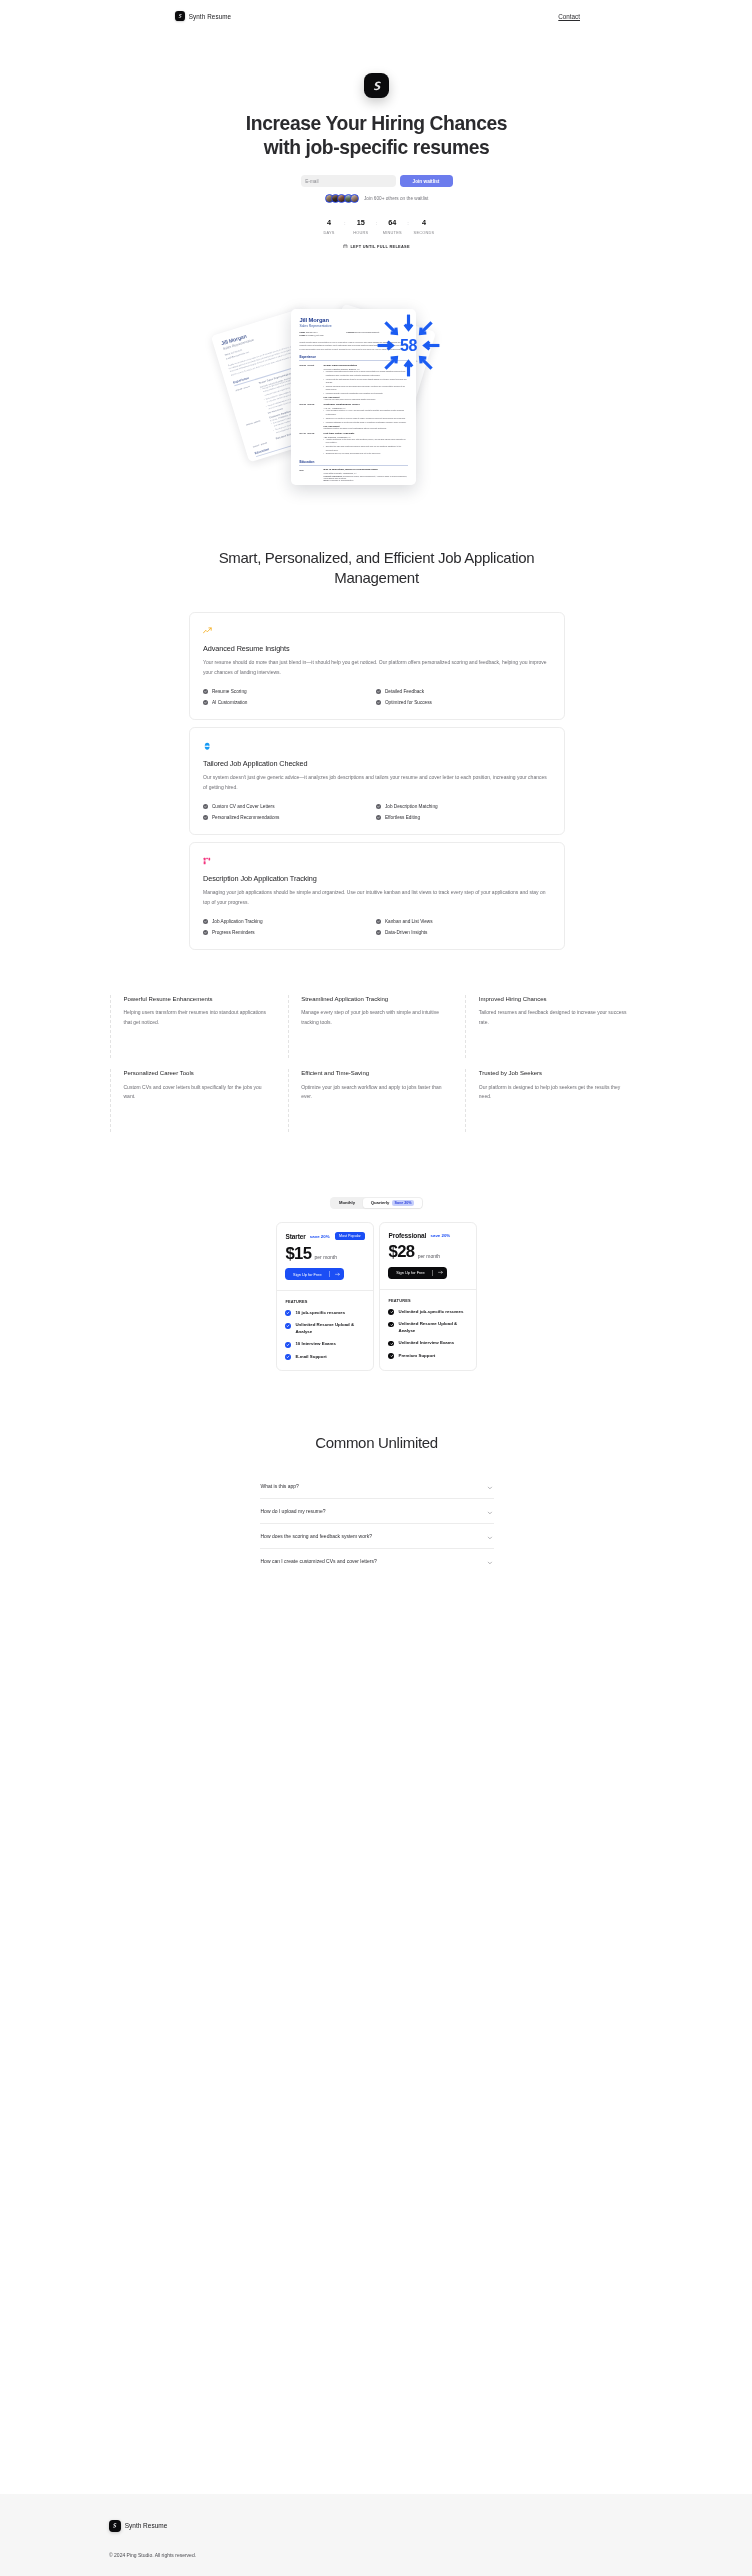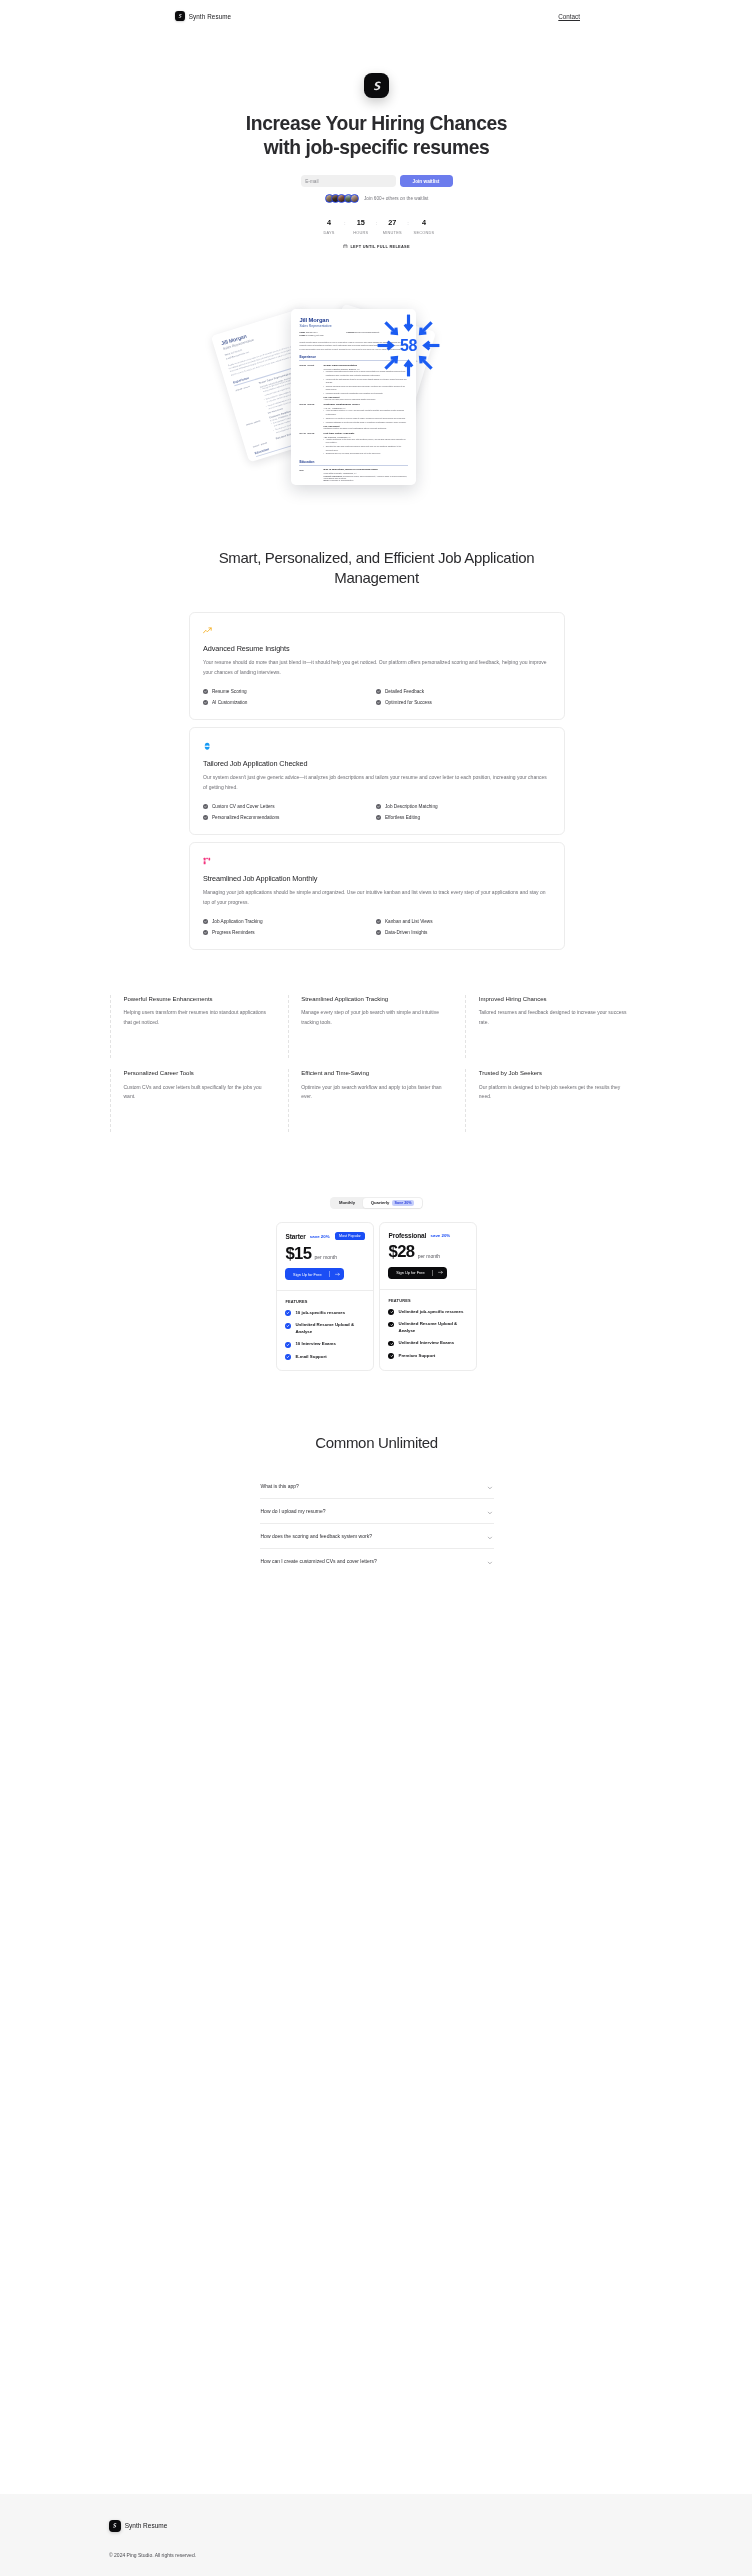--- a/index.html
+++ b/index.html
@@ -330,21 +330,21 @@
       <div class="cd-num">4</div>
       <div class="cd-lbl">DAYS</div>
     </div>
     <span class="cd-sep">:</span>
     <div class="cd-unit">
       <div class="cd-num">15</div>
       <div class="cd-lbl">HOURS</div>
     </div>
     <span class="cd-sep">:</span>
     <div class="cd-unit">
-      <div class="cd-num">27</div>
+      <div class="cd-num">64</div>
       <div class="cd-lbl">MINUTES</div>
     </div>
     <span class="cd-sep">:</span>
     <div class="cd-unit">
       <div class="cd-num">4</div>
       <div class="cd-lbl">SECONDS</div>
     </div>
   </div>
 
   <div class="cd-foot">
@@ -655,21 +655,21 @@
 
   <div class="fcard">
     <div class="fcard-icon">
       <svg width="7.8" height="7.8" viewBox="0 0 24 24" fill="#f3367f">
         <rect x="2" y="2" width="6" height="9" rx="1.6"></rect>
         <rect x="2" y="13" width="6" height="9" rx="1.6"></rect>
         <rect x="10" y="2" width="5" height="5" rx="1.4"></rect>
         <rect x="17" y="2" width="5" height="9" rx="1.4"></rect>
       </svg>
     </div>
-    <div class="fcard-title">Streamlined Job Application Monthly</div>
+    <div class="fcard-title">Description Job Application Tracking</div>
     <div class="fcard-desc">Managing your job applications should be simple and organized. Use our intuitive kanban and list views to track every step of your applications and stay on top of your progress.</div>
     <div class="fcard-feats">
       <div class="feat">
         <span class="feat-check">
             <svg viewBox="0 0 12 12" fill="none" stroke="#fff" stroke-width="2.2" stroke-linecap="round" stroke-linejoin="round">
               <polyline points="2.5,6.4 5,8.8 9.5,3.6"></polyline>
             </svg>
           </span>
         <span class="feat-label">Job Application Tracking</span>
       </div>

